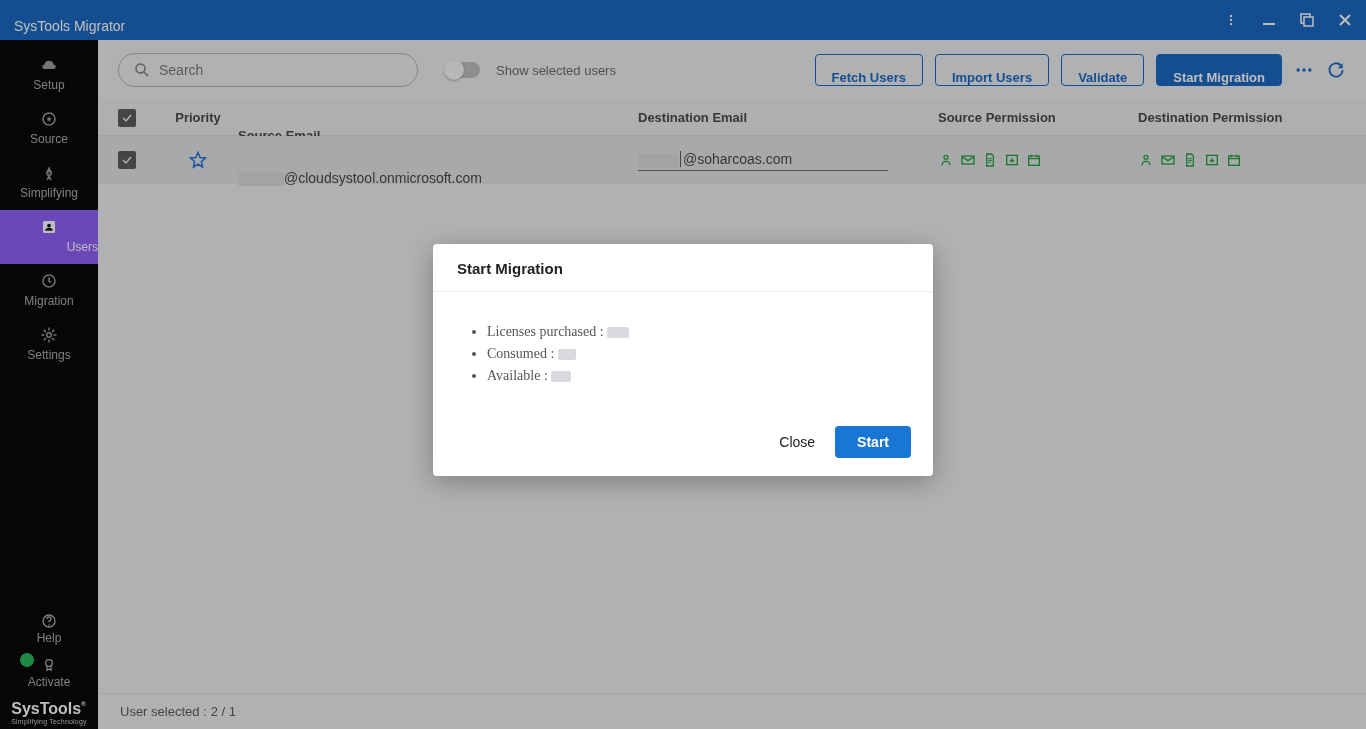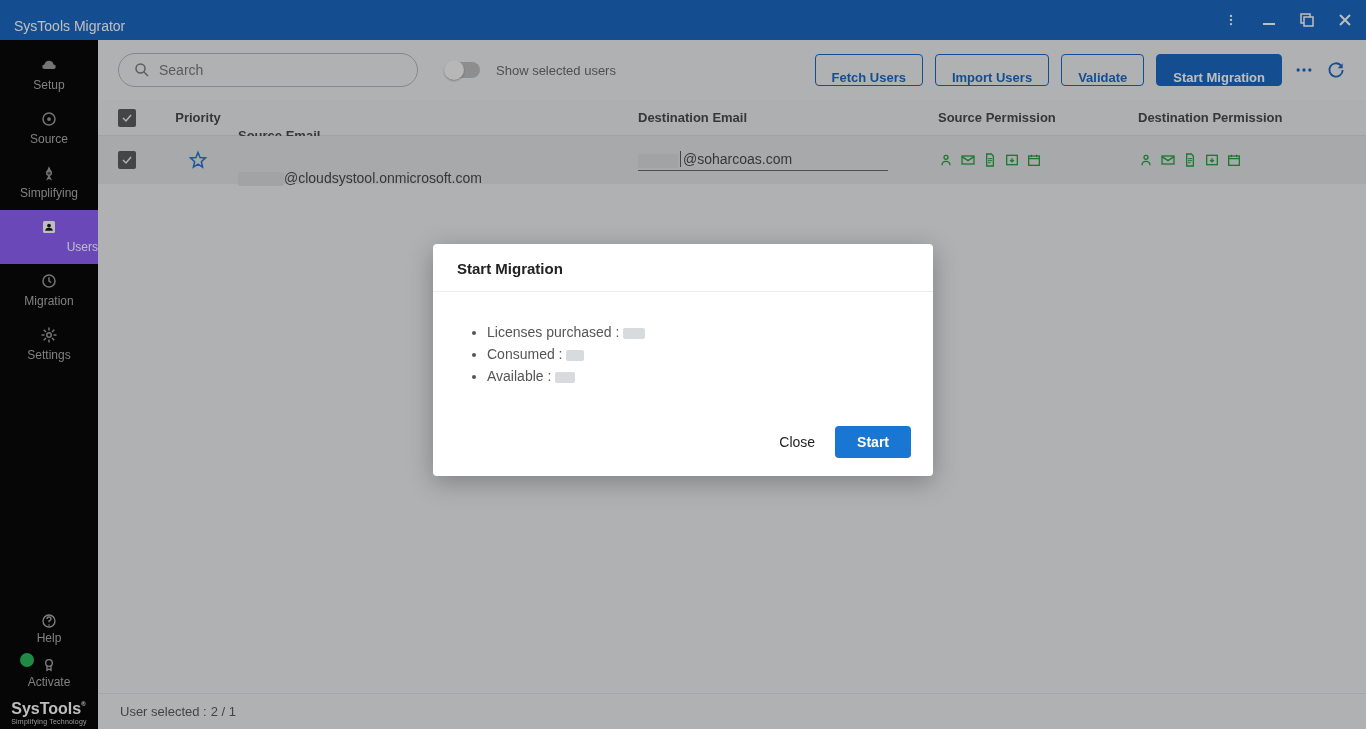--- a/index.html
+++ b/index.html
@@ -253,21 +253,21 @@
     font-size: 15px;
     font-weight: 600;
     color:#222;
     border-bottom: 1px solid #eee;
   }
   .modal-body {
     padding: 26px 36px 26px 36px;
     font-size: 14px;
     color:#555;
   }
-  .modal-body ul { padding-left: 18px; }
+  .modal-body ul { padding-left: 18px; font-family: Liberation Serif, serif; }
   .modal-body li { margin: 6px 0; }
   .modal-footer {
     padding: 10px 22px 18px 22px;
     display:flex;
     justify-content:flex-end;
     gap: 20px;
     align-items:center;
   }
   .modal-footer .flat {
     border:none;

